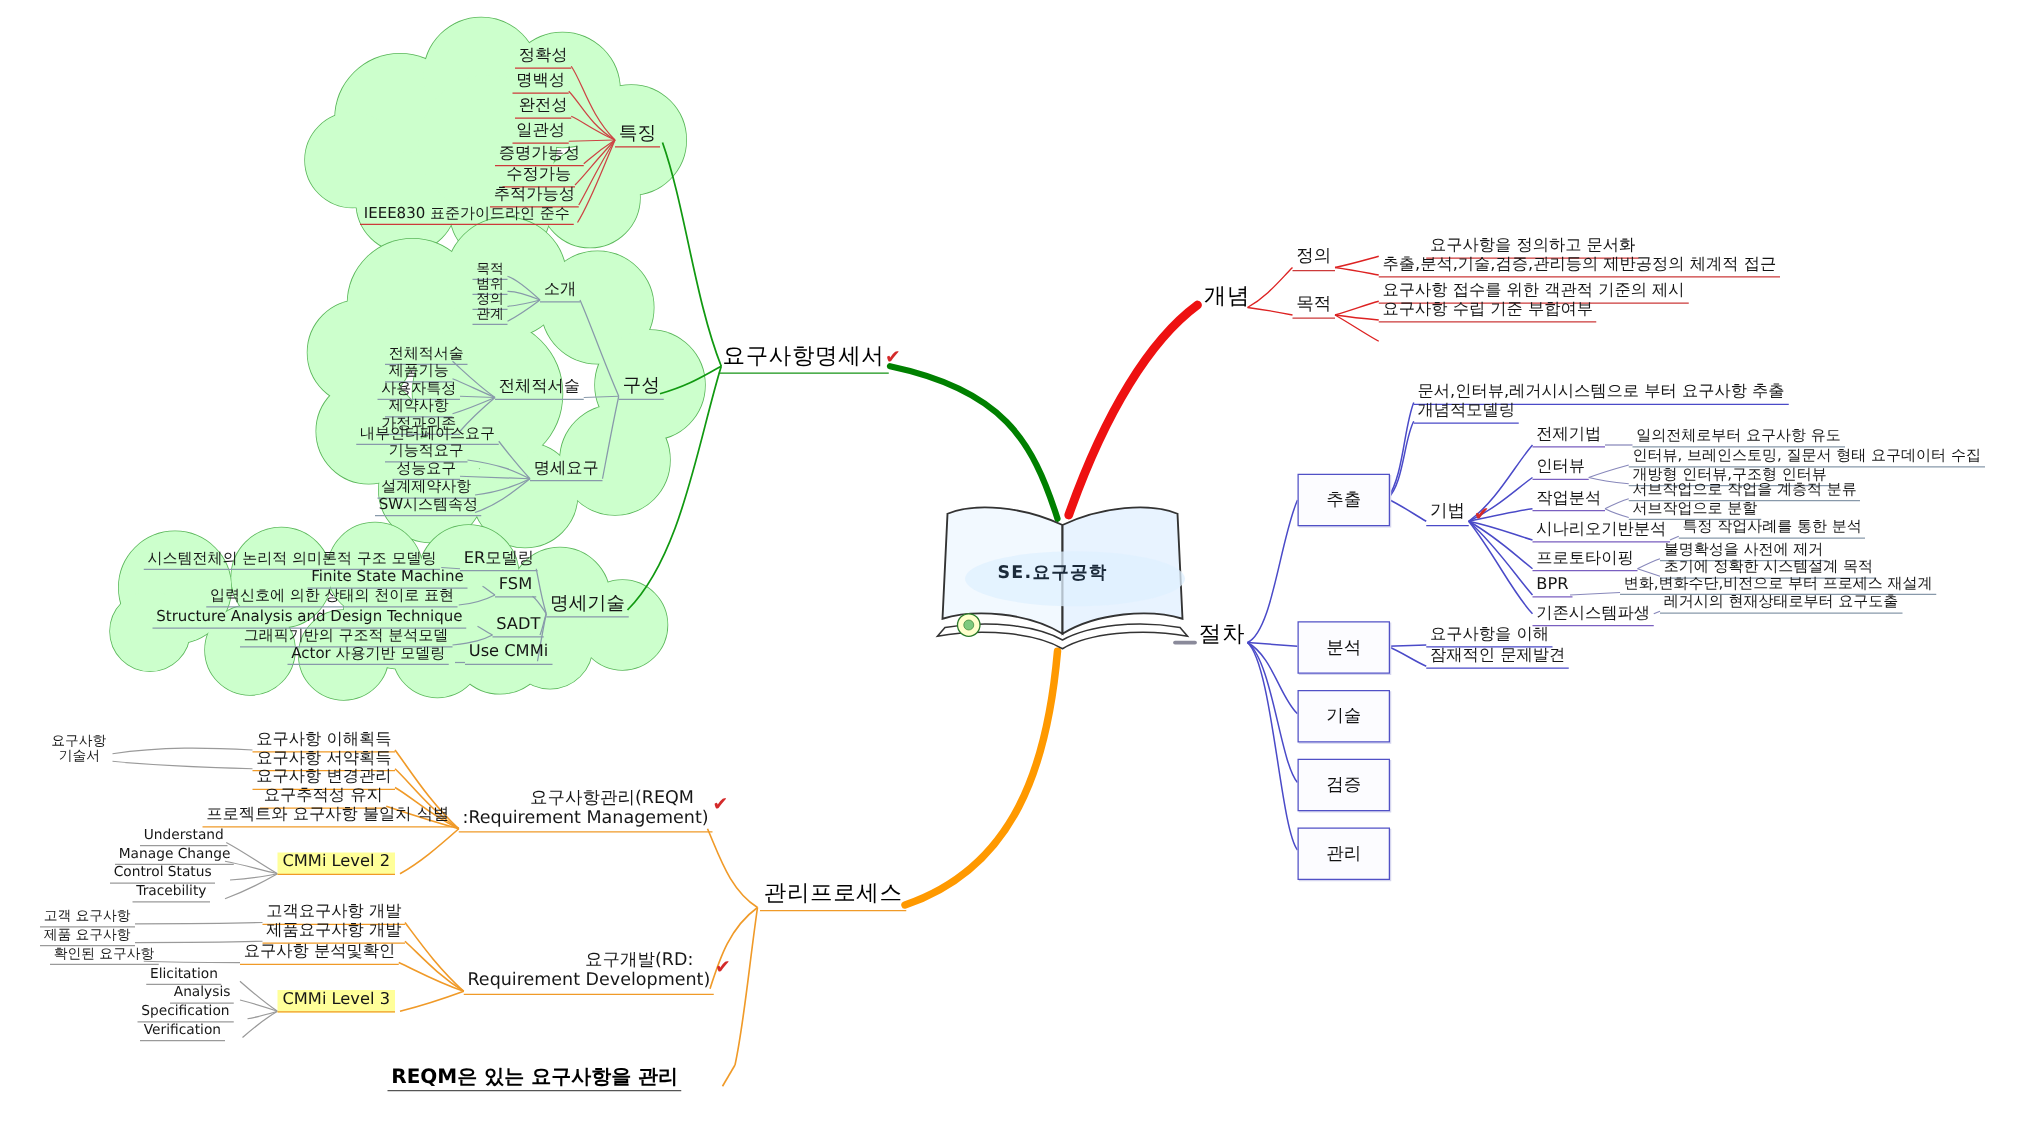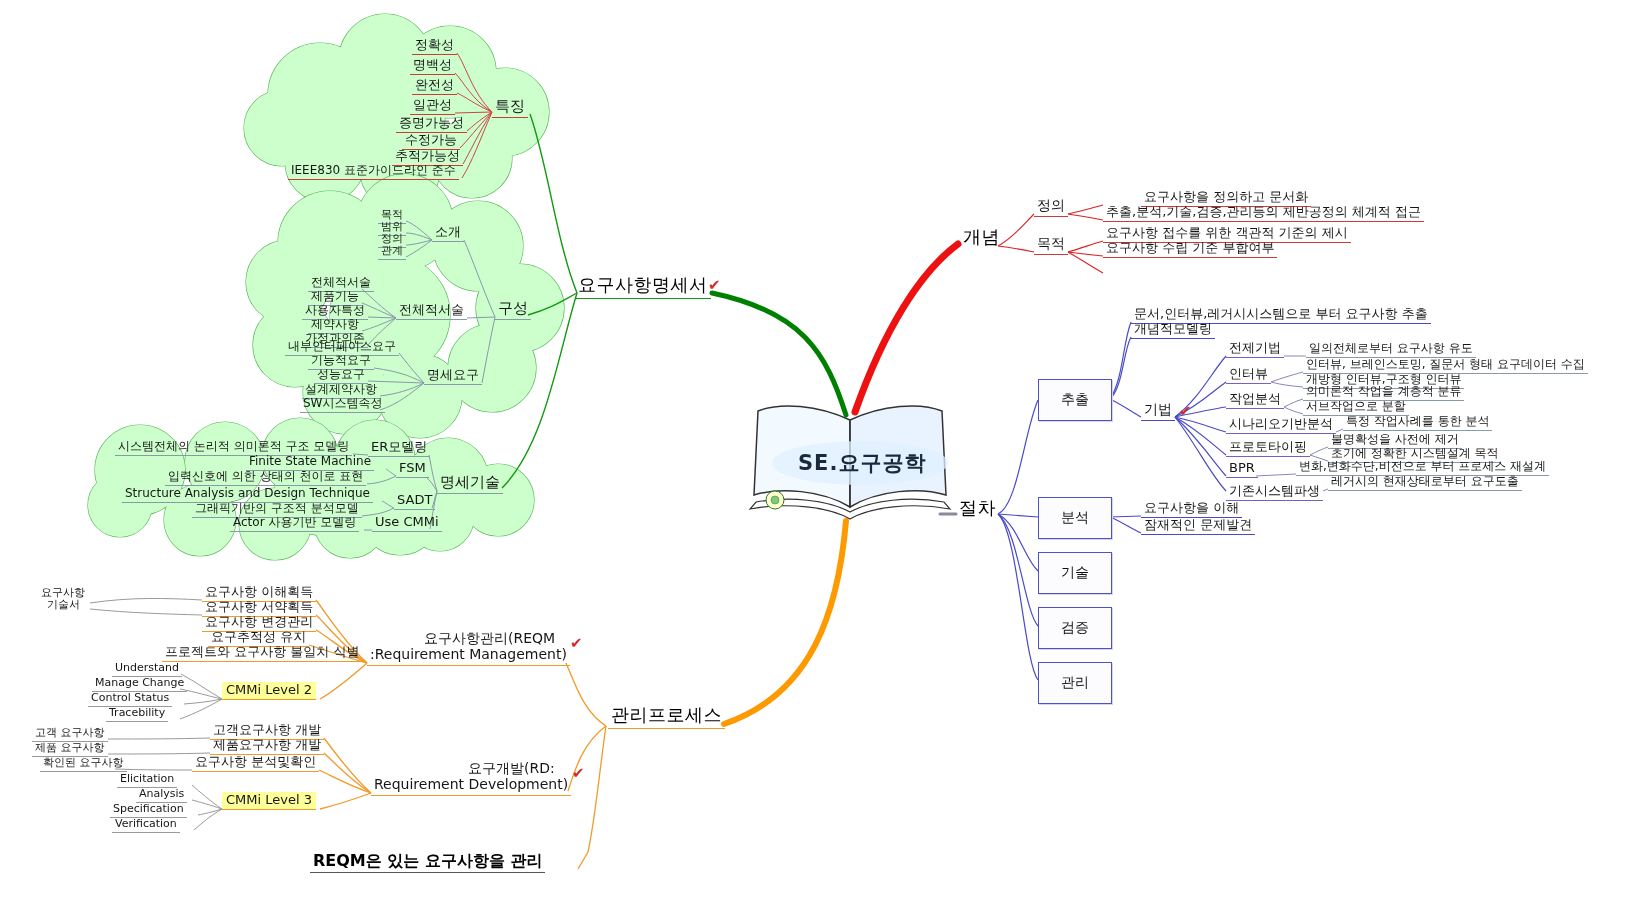--- a/index.html
+++ b/index.html
@@ -11,21 +11,21 @@
   .f11{font-size:11px}.f12{font-size:12px}.f13{font-size:13px}.f14{font-size:14px}.f15{font-size:15px}
   .f18{font-size:18px;letter-spacing:.5px;color:#000}
   .c-red{border-color:#cc3a3a}.c-blue{border-color:#4a4ac8}.c-purple{border-color:#7a5fc0}
   .c-slate{border-color:#8899aa}.c-green{border-color:#169416}.c-orange{border-color:#f09a28}
   .c-gray{border-color:#9a9a9a}.c-dark{border-color:#555}
   .box{position:absolute;width:74px;height:42px;border:1.6px solid #5151c6;border-radius:0;
        background:#fcfcff;display:flex;align-items:center;justify-content:center;font-size:14px;
        color:#111;box-shadow:1px 1px 0 #d5d5ee}
   .check{position:absolute;color:#d42a2a;font-size:15px;font-weight:700}
   .hl{background:#ffff99;padding:0 4px 1px}
-  .title{position:absolute;font-size:21px;font-weight:700;color:#1b2a3a;letter-spacing:1px}
+  .title{position:absolute;font-size:14px;font-weight:700;color:#1b2a3a;letter-spacing:1px}
   .note{font-size:16px;font-weight:700;color:#000}
   svg{position:absolute;left:0;top:0}
 </style>
 </head>
 <body>
 
 <div class="stage">
 
 <svg width="1629" height="910">
   <defs>
@@ -294,21 +294,21 @@
 <div class="n f13 u c-purple" style="left:1226px;top:366px">인터뷰</div>
 <div class="n f13 u c-purple" style="left:1226px;top:391px">작업분석</div>
 <div class="n f13 u c-purple" style="left:1226px;top:416px">시나리오기반분석</div>
 <div class="n f13 u c-purple" style="left:1226px;top:439px">프로토타이핑</div>
 <div class="n f13 u c-purple" style="left:1226px;top:460px">BPR</div>
 <div class="n f13 u c-purple" style="left:1226px;top:483px">기존시스템파생</div>
 
 <div class="n f12 u c-slate" style="left:1306px;top:341px">일의전체로부터 요구사항 유도</div>
 <div class="n f12 u c-slate" style="left:1303px;top:357px">인터뷰, 브레인스토밍, 질문서 형태 요구데이터 수집</div>
 <div class="n f12 u c-slate" style="left:1303px;top:372px">개방형 인터뷰,구조형 인터뷰</div>
-<div class="n f12 u c-slate" style="left:1303px;top:384px">의미론적 작업을 계층적 분류</div>
+<div class="n f12 u c-slate" style="left:1303px;top:384px">서브작업으로 작업을 계층적 분류</div>
 <div class="n f12 u c-slate" style="left:1303px;top:399px">서브작업으로 분할</div>
 <div class="n f12 u c-slate" style="left:1343px;top:414px">특정 작업사례를 통한 분석</div>
 <div class="n f12 u c-slate" style="left:1328px;top:432px">불명확성을 사전에 제거</div>
 <div class="n f12 u c-slate" style="left:1328px;top:446px">초기에 정확한 시스템설계 목적</div>
 <div class="n f12 u c-slate" style="left:1296px;top:459px">변화,변화수단,비전으로 부터 프로세스 재설계</div>
 <div class="n f12 u c-slate" style="left:1328px;top:474px">레거시의 현재상태로부터 요구도출</div>
 
 <div class="n f13 u c-blue" style="left:1141px;top:500px">요구사항을 이해</div>
 <div class="n f13 u c-blue" style="left:1141px;top:517px">잠재적인 문제발견</div>
 

